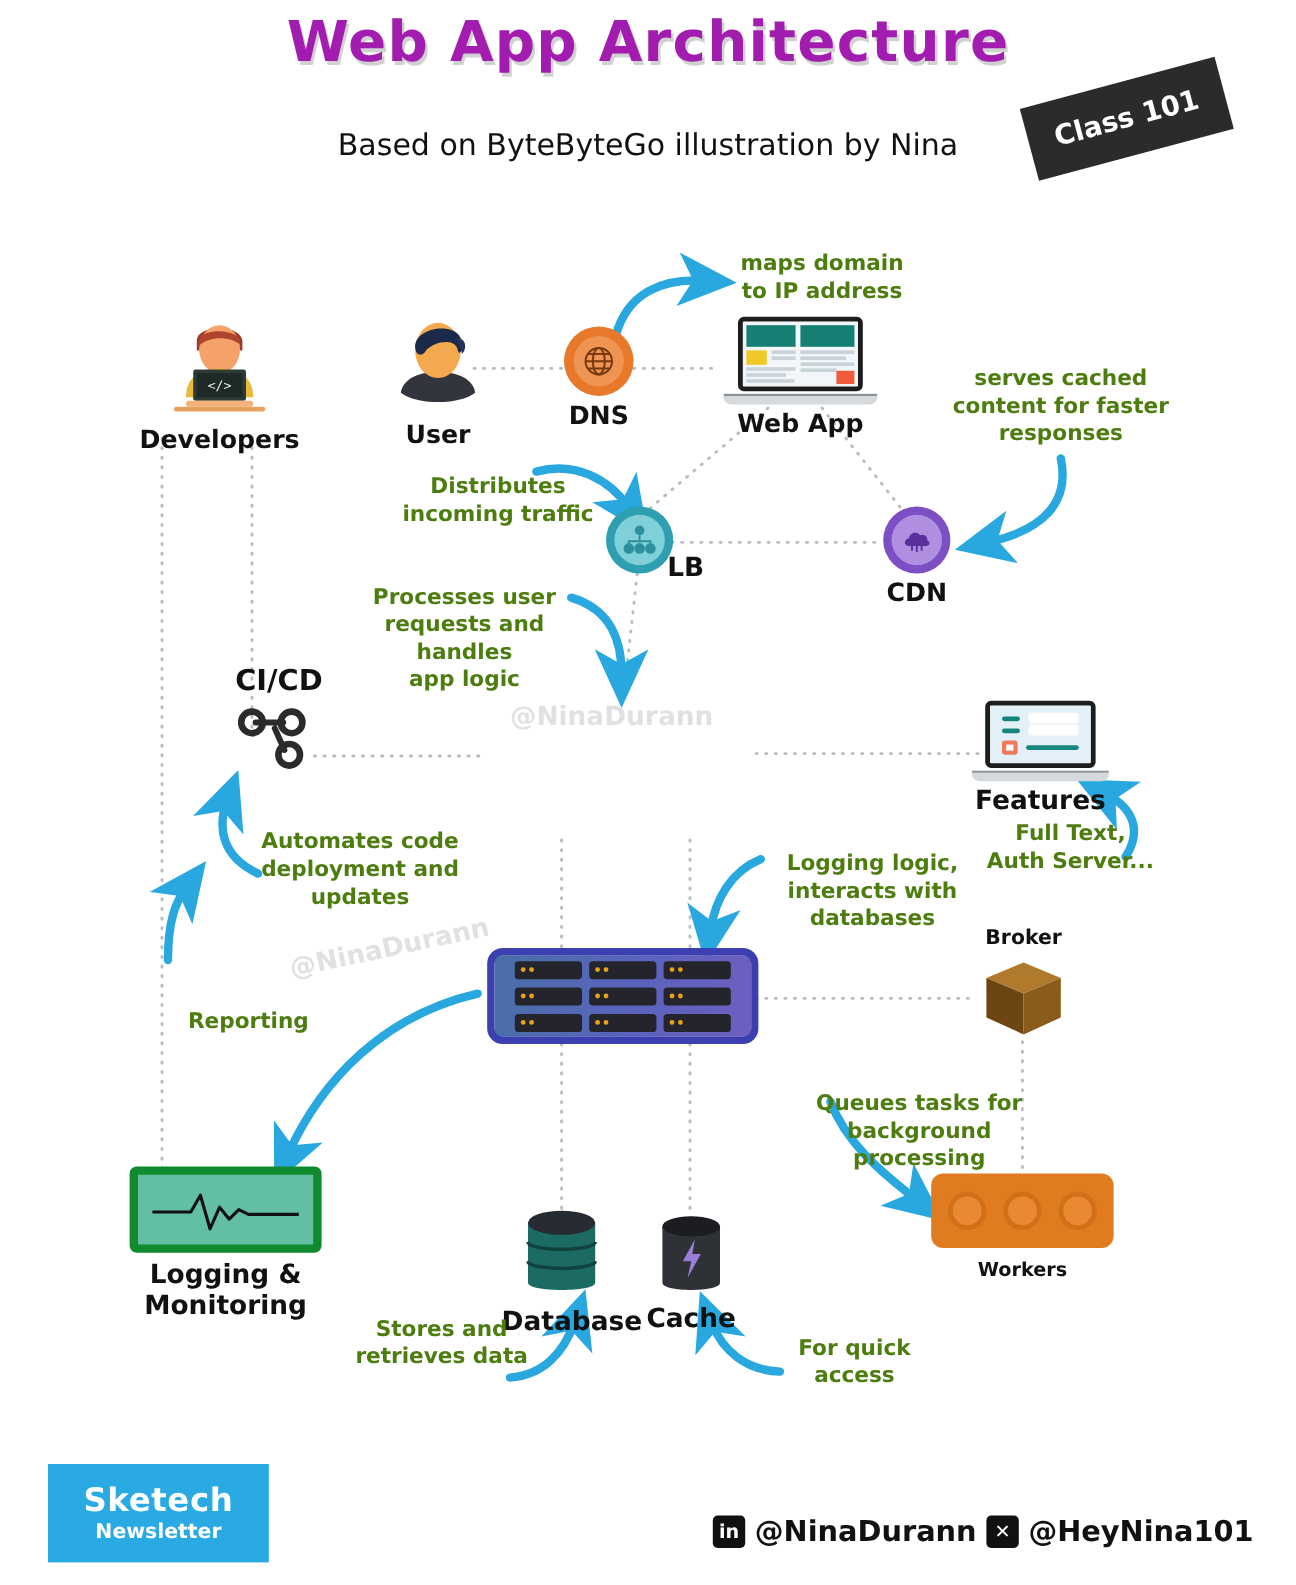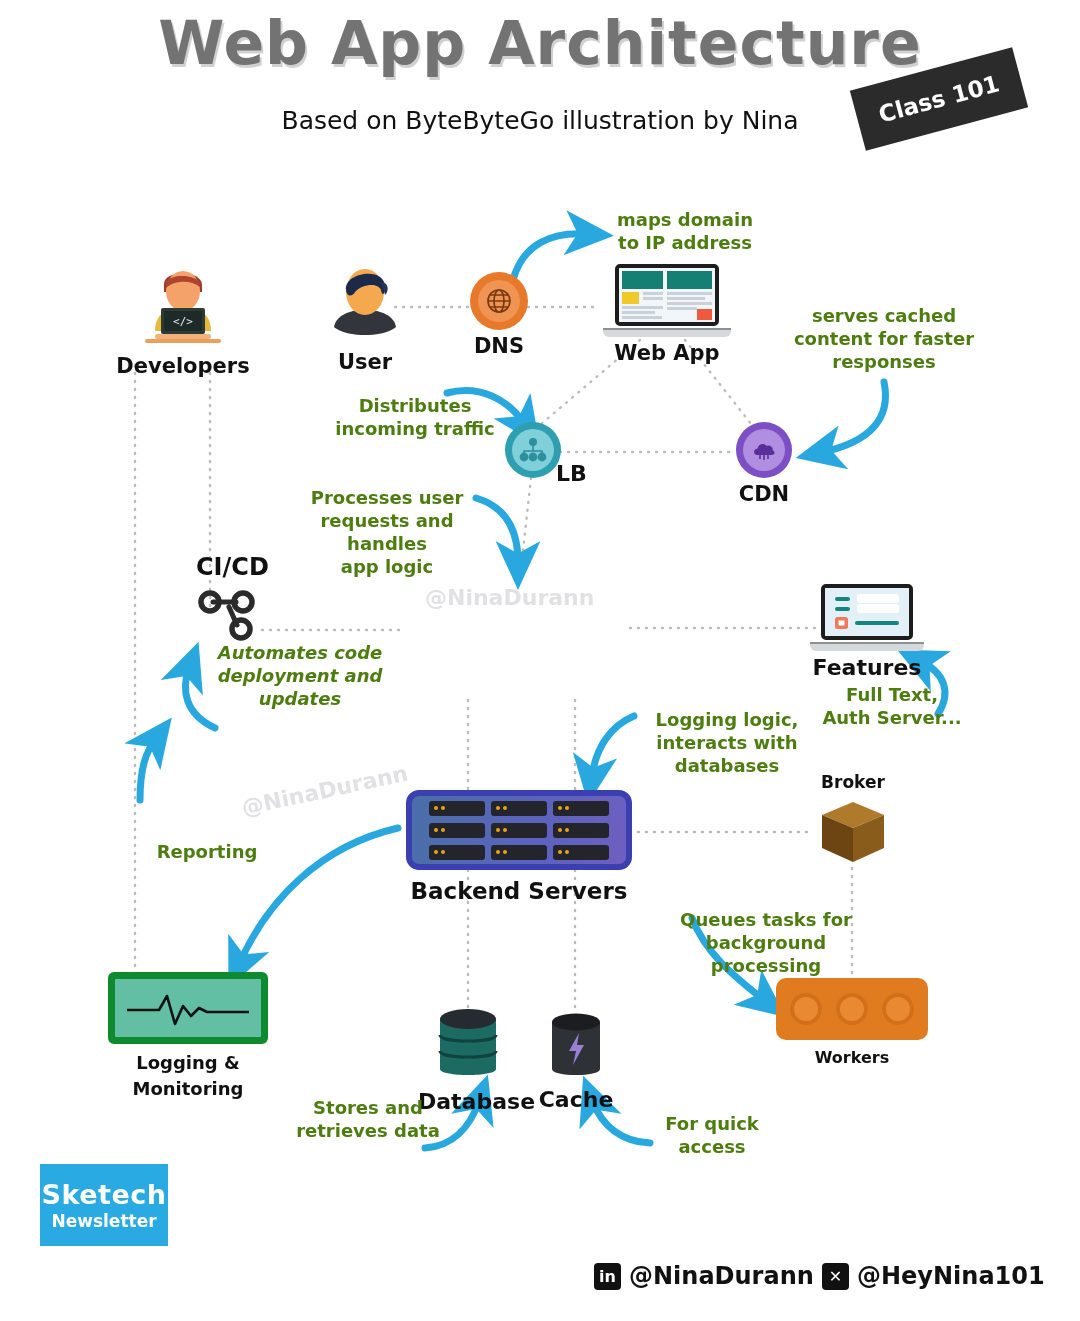--- a/index.html
+++ b/index.html
@@ -9,22 +9,22 @@
     font-family: "DejaVu Sans", sans-serif;
     position: relative;
     overflow: hidden;
   }
   .canvas { position: absolute; inset: 0; }
 
   
   #title {
     position: absolute; top: 8px; left: 0; width: 1080px;
     text-align: center;
-    font-size: 60px; font-weight: 800; letter-spacing: 1px;
-    color: #737373;
+    font-size: 47px; font-weight: 800; letter-spacing: 1px;
+    color: #a21caf;
     font-family: "DejaVu Sans", sans-serif;
     text-shadow: 2px 3px 0 rgba(0,0,0,0.18);
   }
   #subtitle {
     position: absolute; top: 104px; left: 0; width: 1080px;
     text-align: center; font-size: 25px; line-height: 33px;
     color: #111; font-weight: 500;
   }
   #badge {
     position: absolute; left: 855px; top: 68px;
@@ -78,21 +78,21 @@
   .laptop-base {
     height: 9px; background:#d6d9db; border-radius: 0 0 6px 6px; margin: 2px auto 0;
     border-top: 2px solid #8d9194;
   }
 
   
   .wm { position:absolute; color: rgba(120,120,130,0.22); font-weight:700; font-size:22px; user-select:none; }
 
   
   #sketech {
-    position:absolute; left:40px; top:1164px; width:128px; height:82px;
+    position:absolute; left:40px; top:1220px; width:184px; height:82px;
     background:#29aae2; display:flex; flex-direction:column;
     align-items:center; justify-content:center; color:#fff;
   }
   #sketech .s1 { font-size:27px; font-weight:800; letter-spacing:0.5px; }
   #sketech .s2 { font-size:17px; font-weight:700; margin-top:1px; }
   .handle { position:absolute; display:flex; align-items:center; gap:8px;
             font-size:24px; font-weight:700; color:#111; }
   .sq { width:27px; height:27px; background:#111; border-radius:4px;
         display:flex; align-items:center; justify-content:center;
         color:#fff; font-size:16px; font-weight:800; }
@@ -301,39 +301,38 @@
           <div class="blade"></div>
           <div class="blade"></div>
           <div class="blade"></div>
         </div>
       <div class="rack-col">
           <div class="blade"></div>
           <div class="blade"></div>
           <div class="blade"></div>
         </div>
     </div>
-    <div class="lbl" style="font-size:23px;margin-top:8px;">Backend Servers</div>
   </div>
 
   <div class="node" style="left:800px; top:772px; width:106px;">
     <div class="lbl" style="font-size:17px;margin:0 0 4px;">Broker</div>
     <svg width="74" height="72" viewBox="0 0 74 72" style="margin:0 auto;display:block">
       <path d="M37,6 L68,19 L37,32 L6,19 Z" fill="#b07a2c"></path>
       <path d="M6,19 L37,32 L37,66 L6,52 Z" fill="#6d4512"></path>
       <path d="M68,19 L37,32 L37,66 L68,52 Z" fill="#8a5c1c"></path>
     </svg>
   </div>
 
   <div class="node" style="left:102px; top:972px; width:172px;">
     <div style="width:160px;height:72px;border:7px solid #0f8a2e;border-radius:6px;background:#62bfa3;margin:0 auto;display:flex;align-items:center;justify-content:center;">
       <svg width="130" height="44" viewBox="0 0 130 44">
         <path d="M4,24 H36 L44,10 L52,38 L60,20 L68,30 L76,22 L84,26 H126" fill="none" stroke="#111" stroke-width="2.6" stroke-linejoin="round"></path>
       </svg>
     </div>
-    <div class="lbl" style="white-space:pre-line;line-height:26px;margin-top:6px;font-size:18px;">Logging &amp;
+    <div class="lbl" style="white-space:pre-line;line-height:26px;margin-top:6px;font-size:22px;">Logging &amp;
 Monitoring</div>
   </div>
 
   <div class="node" style="left:418px; top:1005px; width:100px;">
     <svg width="72" height="80" viewBox="0 0 72 80" style="margin:0 auto;display:block">
       <path d="M8,14 V64 C8,72 64,72 64,64 V14 Z" fill="#1c6b63"></path>
       <ellipse cx="36" cy="14" rx="28" ry="10" fill="#252b30"></ellipse>
       <path d="M8,30 C8,38 64,38 64,30" fill="none" stroke="#10433e" stroke-width="3"></path>
       <path d="M8,46 C8,54 64,54 64,46" fill="none" stroke="#10433e" stroke-width="3"></path>
     </svg>
@@ -361,21 +360,21 @@
   <div class="note" style="left:595px; top:208px; width:180px;">maps domain
 to IP address</div>
   <div class="note" style="left:790px; top:304px; width:188px;">serves cached
 content for faster
 responses</div>
   <div class="note" style="left:330px; top:394px; width:170px;">Distributes
 incoming traffic</div>
   <div class="note" style="left:282px; top:486px; width:210px;">Processes user
 requests and handles
 app logic</div>
-  <div class="note" style="left:212px; top:641px; width:176px;font-style:italic;">Automates code
+  <div class="note" style="left:212px; top:690px; width:176px;">Automates code
 deployment and
 updates</div>
   <div class="note" style="left:638px; top:708px; width:178px;">Logging logic,
 interacts with
 databases</div>
   <div class="note" style="left:812px; top:683px; width:160px;">Full Text,
 Auth Server...</div>
   <div class="note" style="left:676px; top:908px; width:180px;">Queues tasks for
 background
 processing</div>

